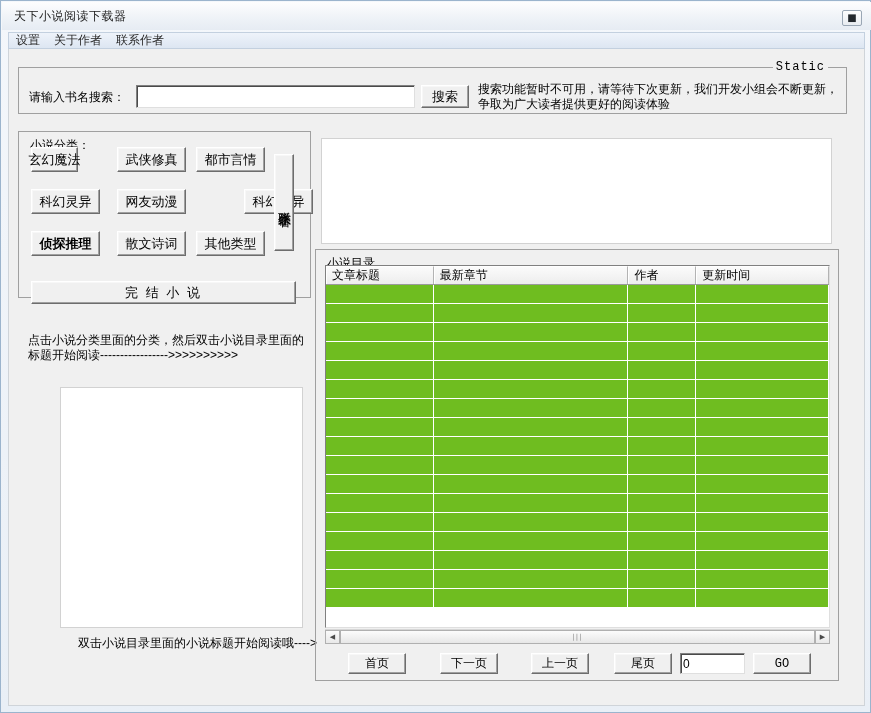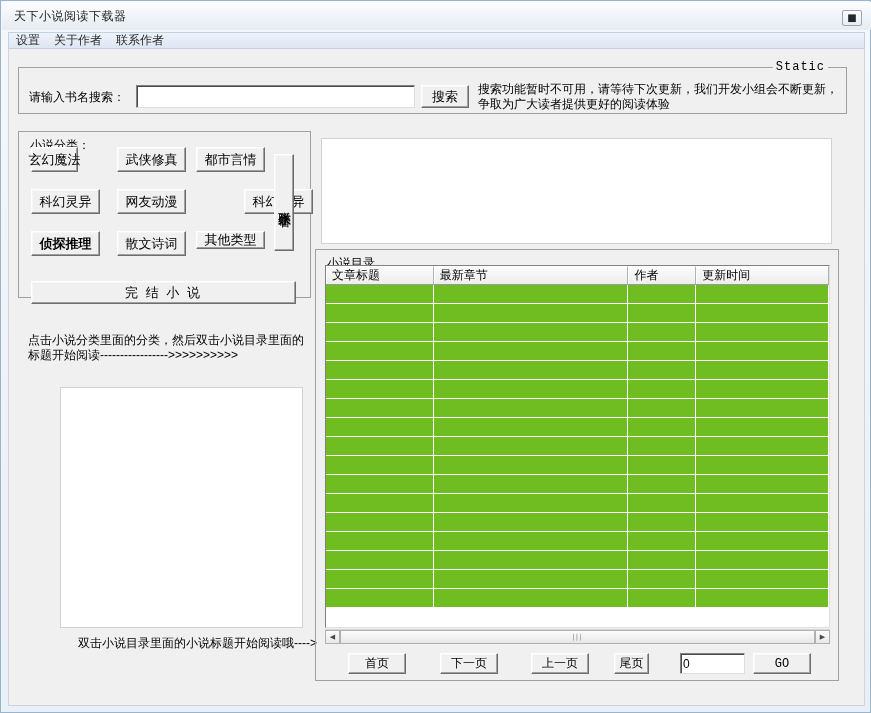--- a/index.html
+++ b/index.html
@@ -269,21 +269,21 @@
       <div class="btn" style="position:absolute;left:22px;top:98px;width:47px;height:25px;">玄幻魔法</div>
       <div class="btn" style="position:absolute;left:108px;top:98px;width:69px;height:25px;">武侠修真</div>
       <div class="btn" style="position:absolute;left:187px;top:98px;width:69px;height:25px;">都市言情</div>
 
       <div class="btn" style="position:absolute;left:22px;top:140px;width:69px;height:25px;">科幻灵异</div>
       <div class="btn" style="position:absolute;left:108px;top:140px;width:69px;height:25px;">网友动漫</div>
       <div class="btn" style="position:absolute;left:187px;top:140px;width:69px;height:25px;margin-left:48px;">科幻灵异</div>
 
       <div class="btn" style="position:absolute;left:22px;top:182px;width:69px;height:25px;font-weight:bold;">侦探推理</div>
       <div class="btn" style="position:absolute;left:108px;top:182px;width:69px;height:25px;">散文诗词</div>
-      <div class="btn" style="position:absolute;left:187px;top:182px;width:69px;height:18px;">其他类型</div>
+      <div class="btn" style="position:absolute;left:187px;top:182px;width:69px;height:25px;">其他类型</div>
 
       <div class="btn btn-vertical" style="position:absolute;left:265px;top:105px;width:20px;height:97px;">联系作者</div>
 
       <div class="btn" style="position:absolute;left:22px;top:232px;width:265px;height:23px;letter-spacing:2px;">完  结  小  说</div>
 
       <div class="static" style="left:19px;top:284px;width:285px;">点击小说分类里面的分类，然后双击小说目录里面的
 标题开始阅读-----------------&gt;&gt;&gt;&gt;&gt;&gt;&gt;&gt;&gt;&gt;</div>
 
       <div class="white-panel" style="position:absolute;left:51px;top:338px;width:243px;height:241px;"></div>
 
@@ -414,19 +414,19 @@
           <div class="sb-thumb">
             <span class="sb-grip">|||</span>
           </div>
         </div>
         <div class="sb-arrow">▶</div>
       </div>
 
       <div class="btn small" style="position:absolute;left:339px;top:604px;width:58px;height:21px;">首页</div>
       <div class="btn small" style="position:absolute;left:431px;top:604px;width:58px;height:21px;">下一页</div>
       <div class="btn small" style="position:absolute;left:522px;top:604px;width:58px;height:21px;">上一页</div>
-      <div class="btn small" style="position:absolute;left:605px;top:604px;width:35px;height:21px;">尾页</div>
+      <div class="btn small" style="position:absolute;left:605px;top:604px;width:58px;height:21px;">尾页</div>
       <input class="edit" style="position: absolute; left: 671px; top: 604px; width: 65px; height: 21px;" value="0">
       <div class="btn small" style="position:absolute;left:744px;top:604px;width:58px;height:21px;font-family:'Liberation Mono','DejaVu Sans Mono',monospace;text-align:center;">GO</div>
 
     </div>
   </div>
 </div>
 
 </body></html>

